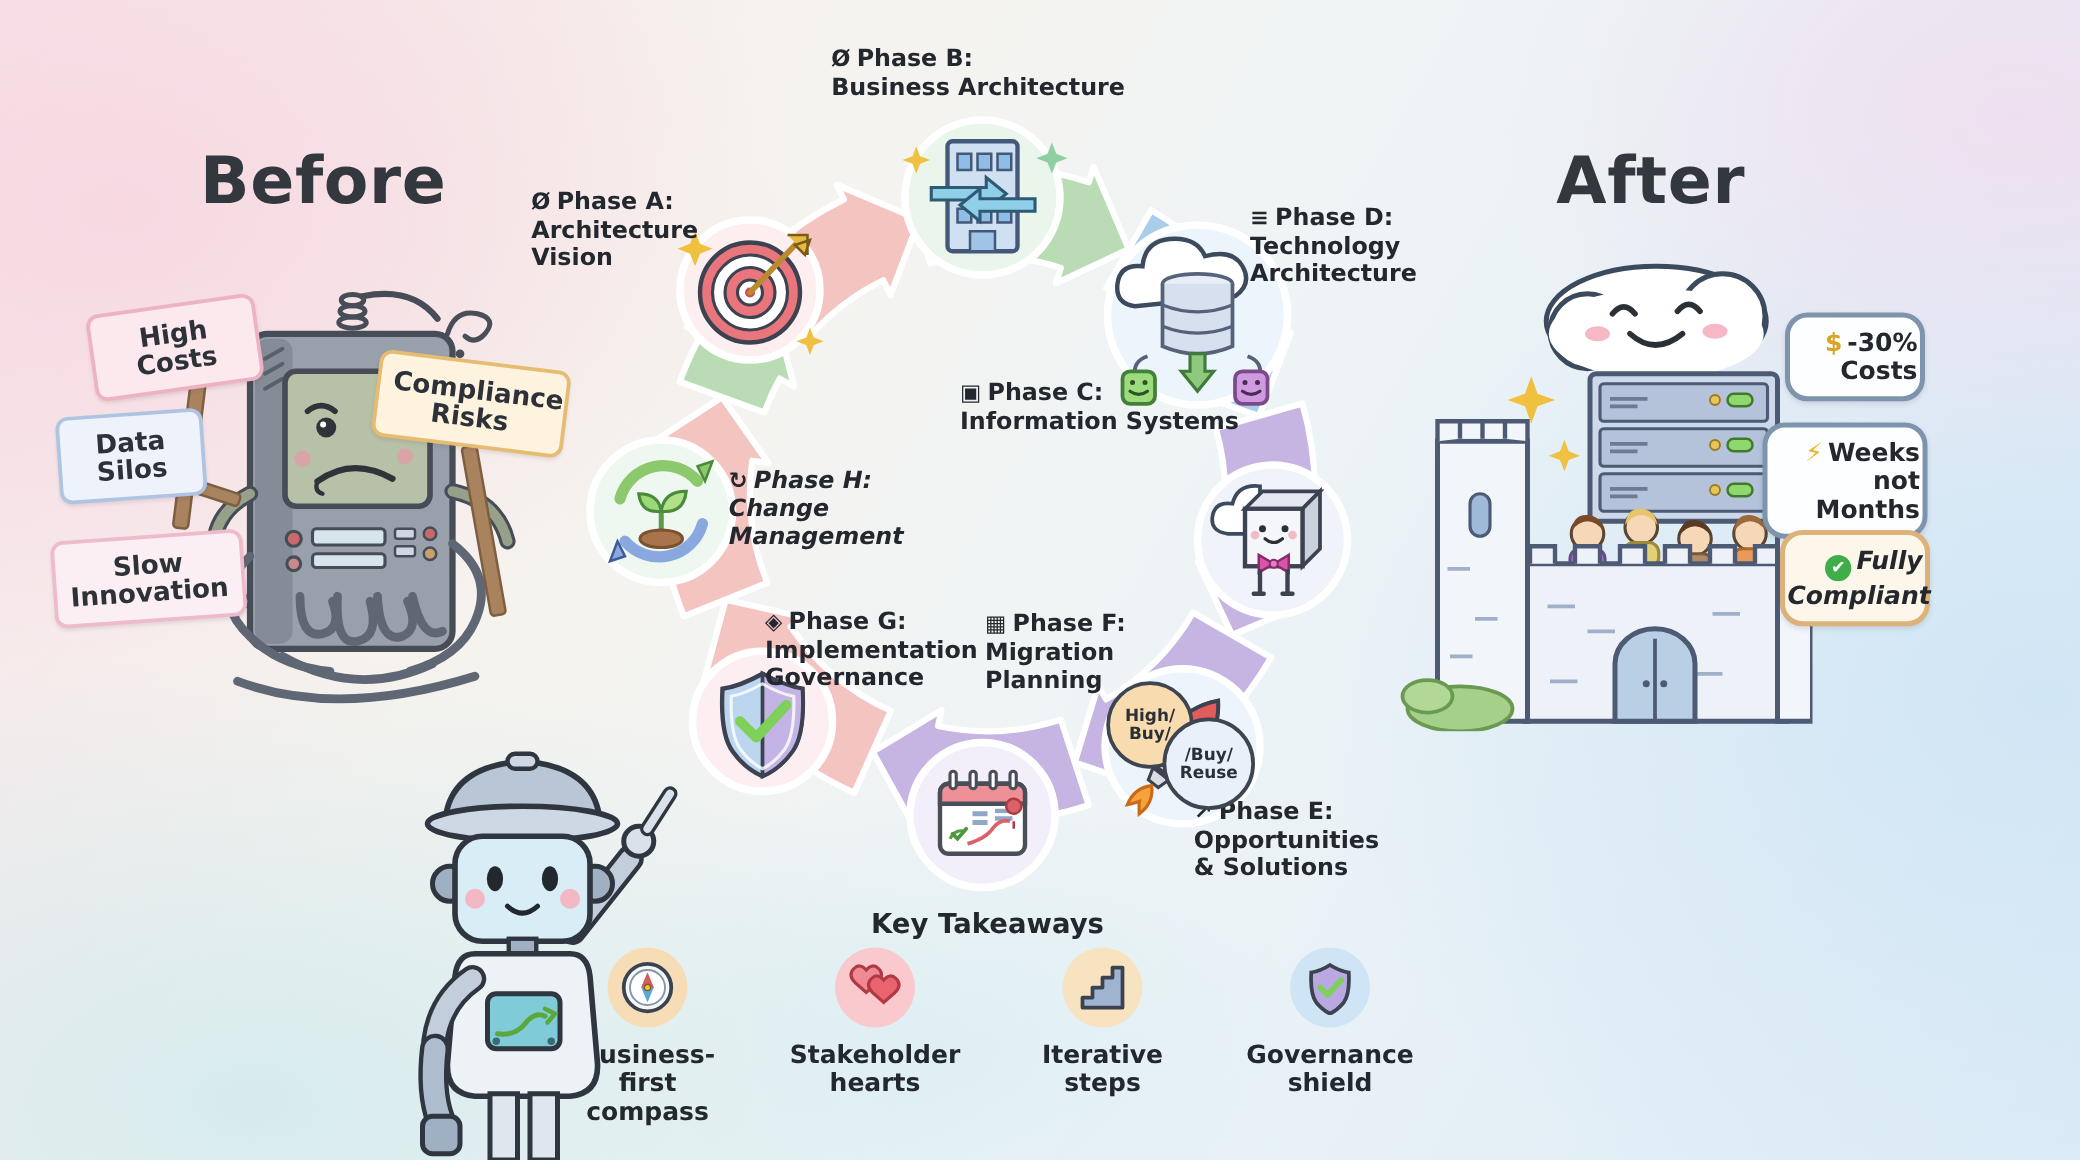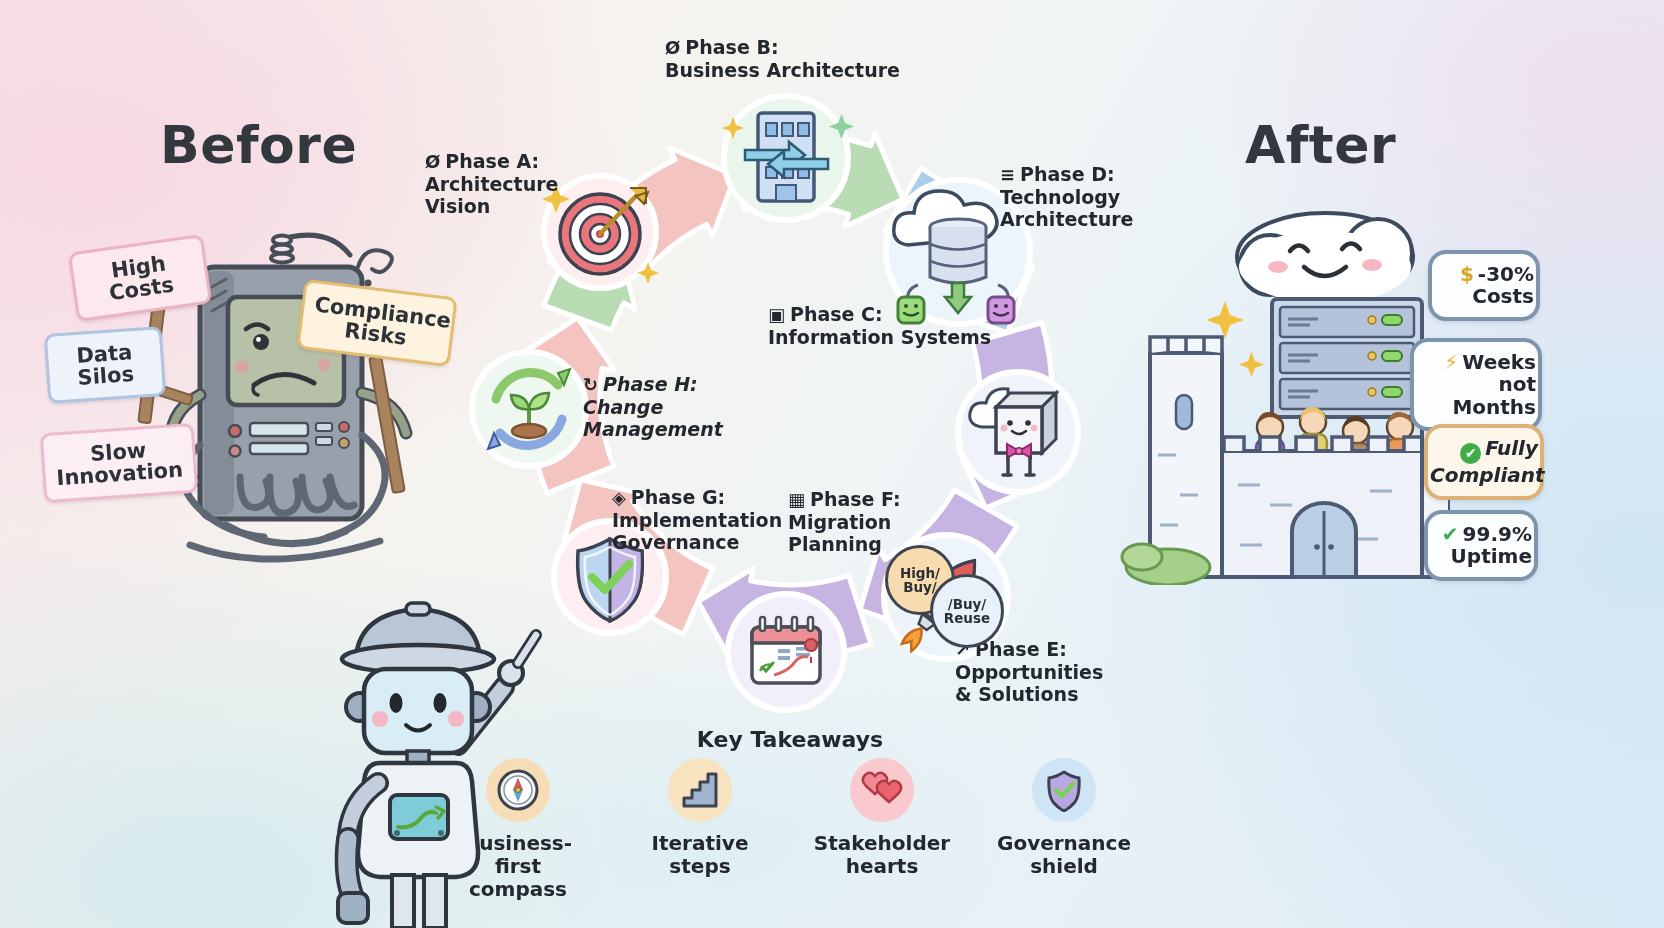--- a/index.html
+++ b/index.html
@@ -363,24 +363,20 @@
 Costs</span>
   </div>
   <div class="badge" style="left:1410px;top:338px;width:120px;">
     <span class="bglyph" style="color:#f0b429;">⚡</span><span class="pre" style="display:inline;">Weeks
 not Months</span>
   </div>
   <div class="badge" style="left:1424px;top:424px;width:108px;background:#fdf6ea;border-color:#dcb279;font-style:italic;">
     <span class="bglyph" style="display:inline-flex;width:21px;height:21px;border-radius:50%;background:#3fae49;color:#fff;font-size:14px;align-items:center;justify-content:center;vertical-align:-3px;">✔</span><span class="pre" style="display:inline;">Fully
 Compliant</span>
   </div>
-  <div class="badge" style="left:1424px;top:510px;width:102px;">
-    <span class="bglyph" style="color:#3fae49;">✔</span><span class="pre" style="display:inline;">99.9%
-Uptime</span>
-  </div>
 
   <svg class="abs" style="left:268px;top:595px;z-index:7;" width="300" height="333" viewBox="0 0 300 333">
     <g>
       <path d="M190 150 L236 92" stroke="#2f3640" stroke-width="22" stroke-linecap="round"></path>
       <path d="M190 150 L236 92" stroke="#c2cedb" stroke-width="15" stroke-linecap="round"></path>
       <circle cx="243" cy="78" r="12" fill="#d9e2ea" stroke="#2f3640" stroke-width="4"></circle>
       <path d="M250 68 L268 40" stroke="#2f3640" stroke-width="12" stroke-linecap="round"></path>
       <path d="M250 68 L268 40" stroke="#d9e2ea" stroke-width="6.5" stroke-linecap="round"></path>
     </g>
     <g>
@@ -432,38 +428,38 @@
           <path d="M22 10 L27 22 L22 34 L17 22 Z" fill="#5aa8d8"></path>
           <path d="M22 10 L27 22 L17 22 Z" fill="#d85a5a"></path>
           <circle cx="22" cy="22" r="2.5" fill="#f0c040" stroke="#7a5a18" stroke-width="1"></circle>
         </svg>
       </div>
       <div class="tk-label pre">Business-first
 compass</div>
     </div>
 
     <div class="tk-item">
-      <div class="tk-circle" style="background:#f8e3c0;">
-        <svg width="44" height="44" viewBox="0 0 44 44">
-          <path d="M6 38 v-8 h8 v-8 h8 v-8 h8 v-8 h8 v32 z" fill="#9fb4cf" stroke="#3c4250" stroke-width="3" stroke-linejoin="round"></path>
-        </svg>
-      </div>
-      <div class="tk-label pre">Iterative
-steps</div>
-    </div>
-
-    <div class="tk-item">
       <div class="tk-circle" style="background:#f9c9cd;">
         <svg width="46" height="44" viewBox="0 0 46 44">
           <path d="M16 8 q5 -6 10 -1 q5 5 -1 11 l-9 8 l-9 -8 q-6 -6 -1 -11 q5 -5 10 1 z" fill="#ef8a94" stroke="#b03a44" stroke-width="2.5"></path>
           <path d="M30 16 q5 -6 10 -1 q5 5 -1 11 l-9 8 l-9 -8 q-6 -6 -1 -11 q5 -5 10 1 z" fill="#e9646f" stroke="#b03a44" stroke-width="2.5"></path>
         </svg>
       </div>
       <div class="tk-label pre">Stakeholder
 hearts</div>
+    </div>
+
+    <div class="tk-item">
+      <div class="tk-circle" style="background:#f8e3c0;">
+        <svg width="44" height="44" viewBox="0 0 44 44">
+          <path d="M6 38 v-8 h8 v-8 h8 v-8 h8 v-8 h8 v32 z" fill="#9fb4cf" stroke="#3c4250" stroke-width="3" stroke-linejoin="round"></path>
+        </svg>
+      </div>
+      <div class="tk-label pre">Iterative
+steps</div>
     </div>
 
     <div class="tk-item">
       <div class="tk-circle" style="background:#cfe4f4;">
         <svg width="44" height="44" viewBox="0 0 44 44">
           <path d="M22 4 q-8 5 -15 6 q-1 17 4 24 q5 6 11 9 q6 -3 11 -9 q5 -7 4 -24 q-7 -1 -15 -6 z" fill="#b9a8e2" stroke="#3c4250" stroke-width="3"></path>
           <path d="M14 22 l6 6 l11 -12" fill="none" stroke="#7ed058" stroke-width="4.5" stroke-linecap="round" stroke-linejoin="round"></path>
         </svg>
       </div>
       <div class="tk-label pre">Governance

